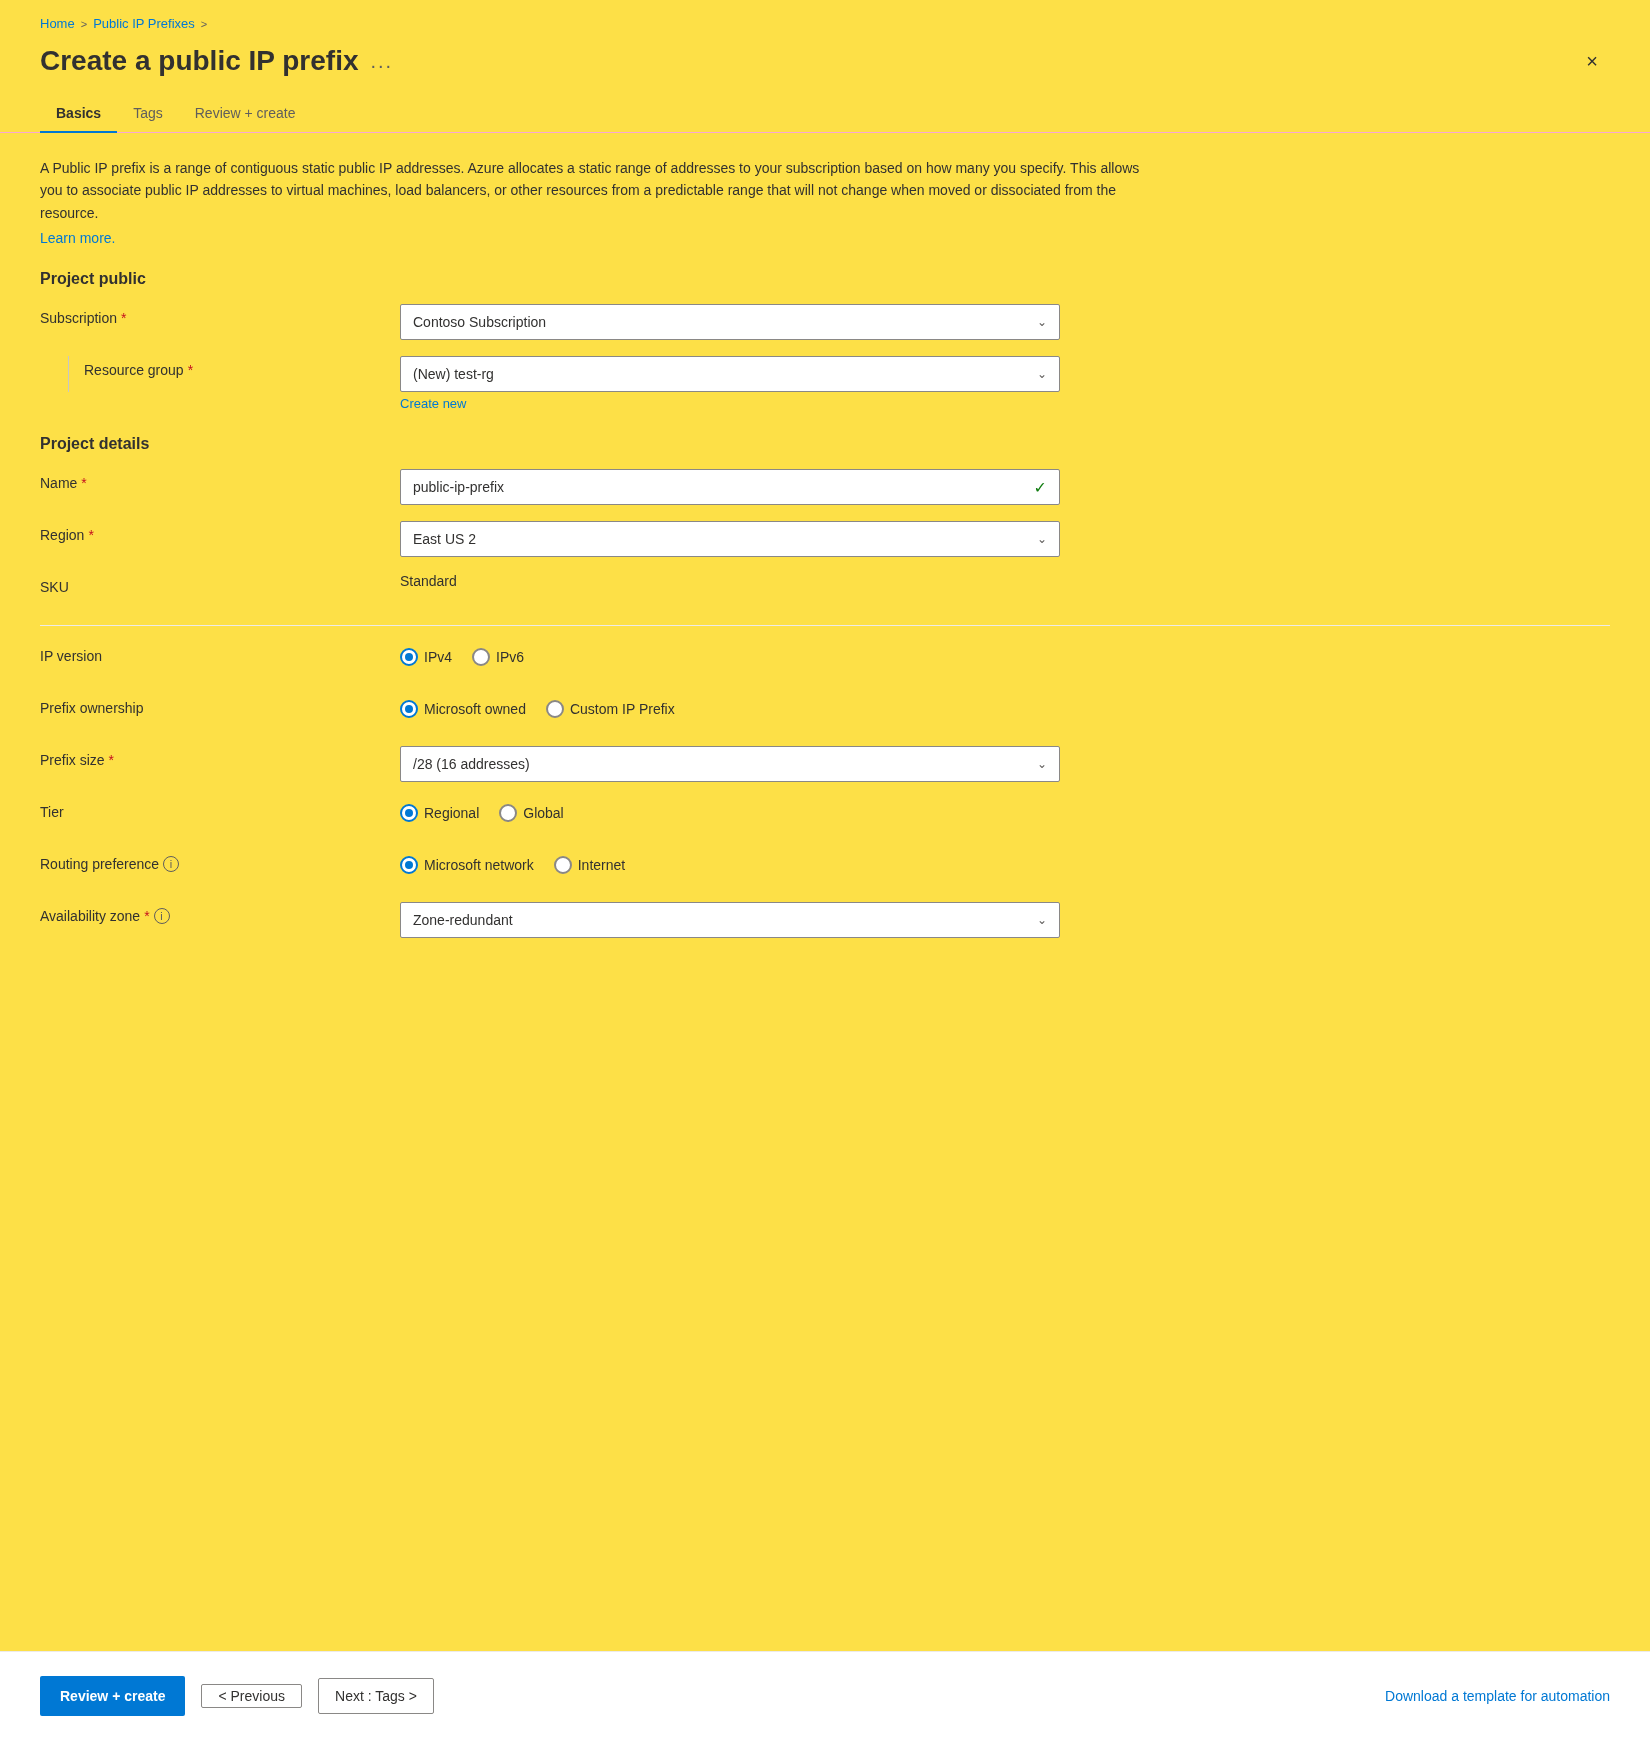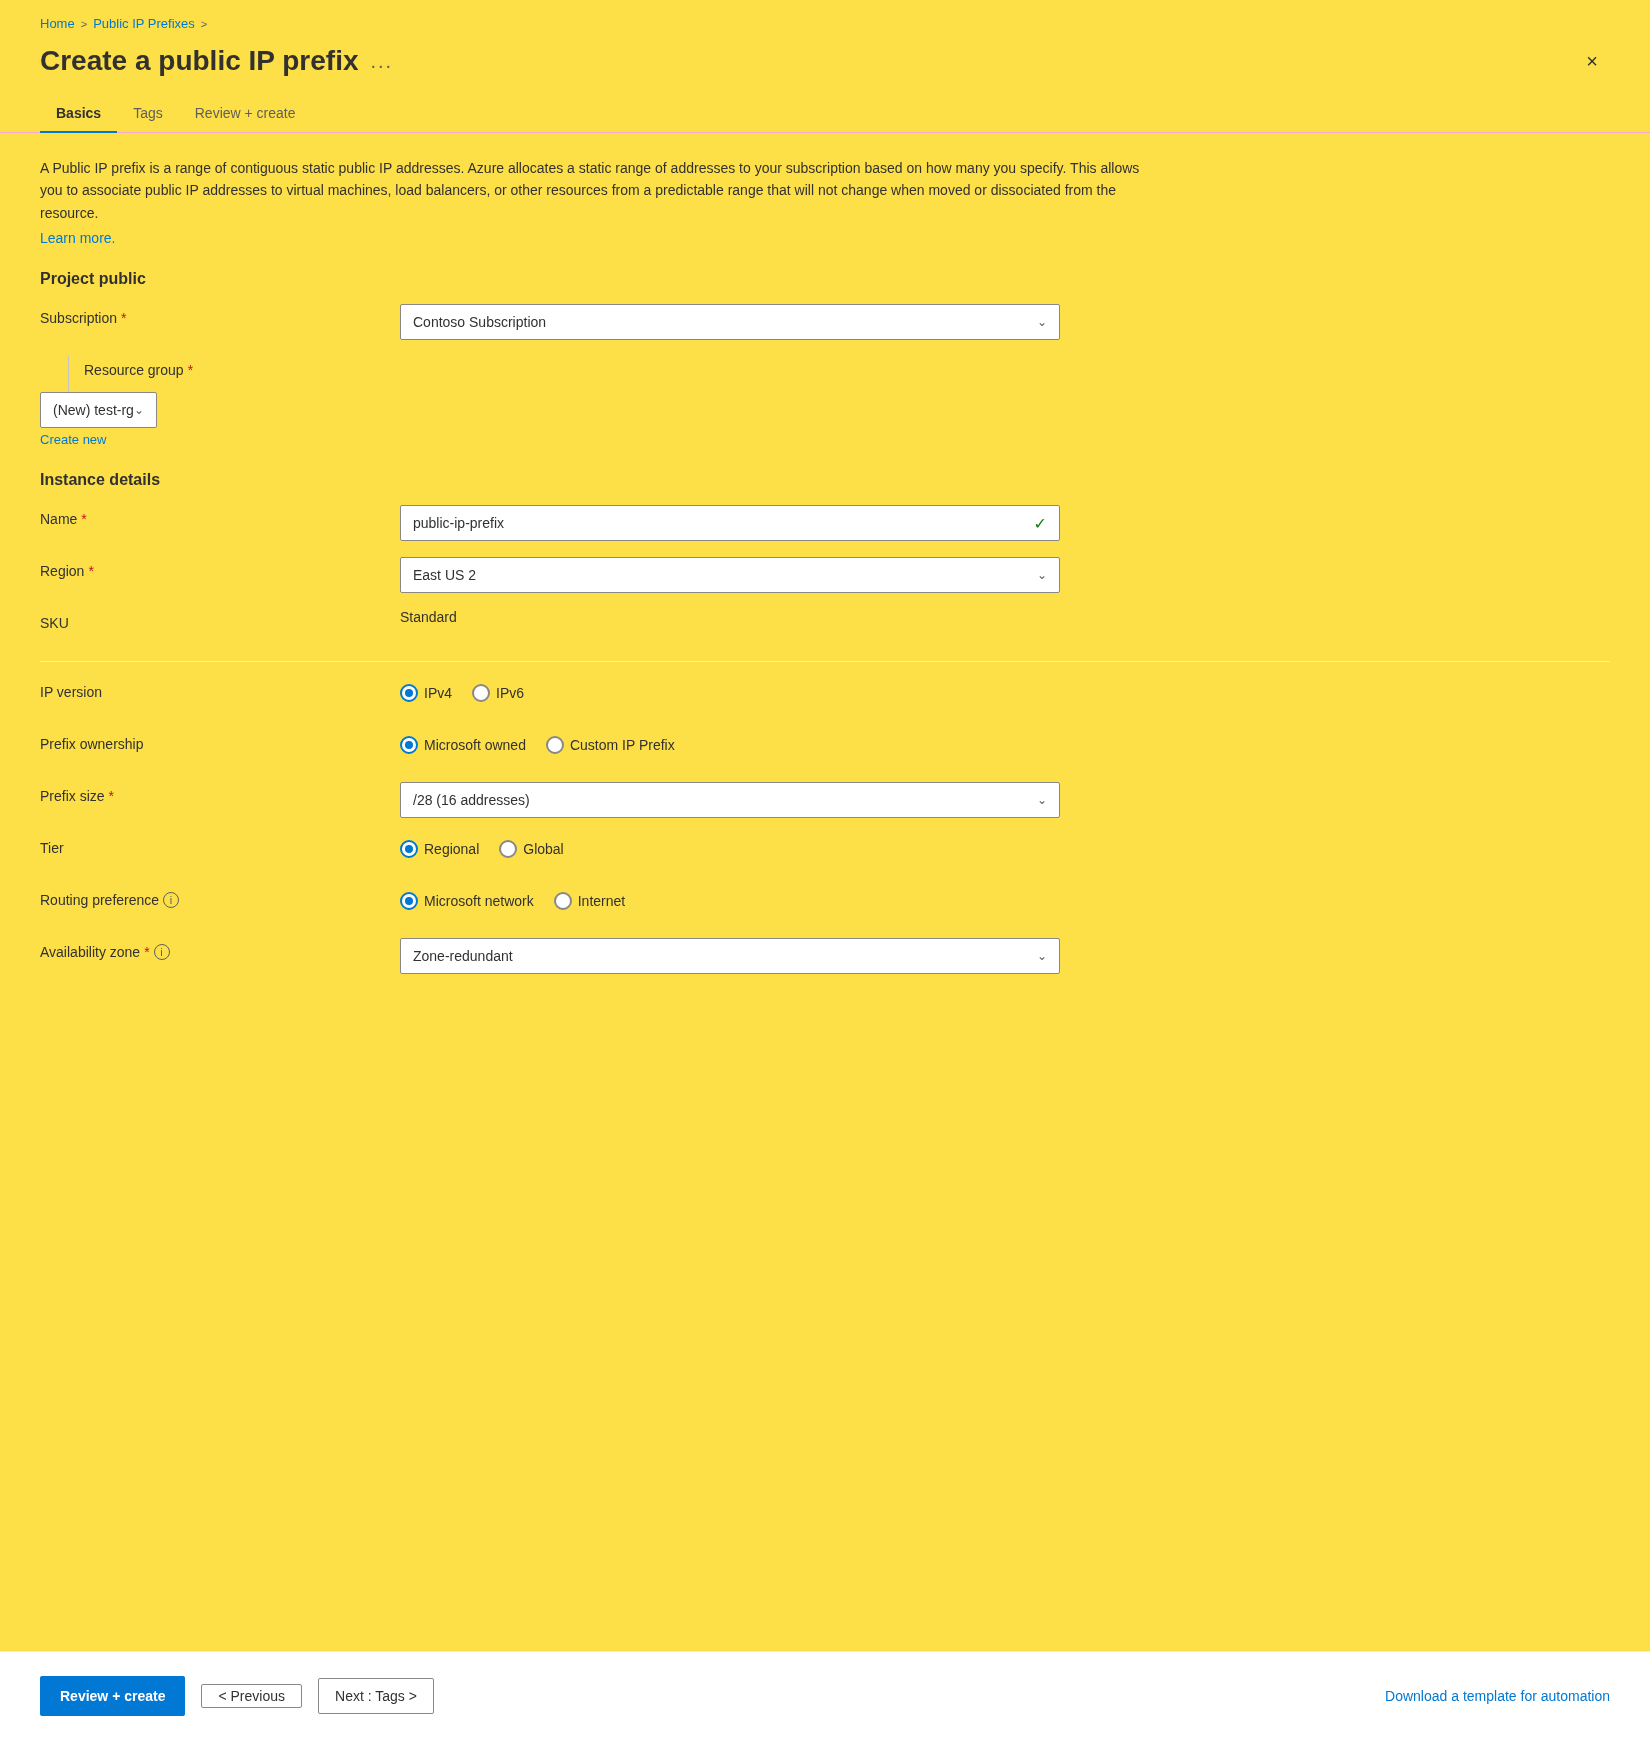--- a/index.html
+++ b/index.html
@@ -212,21 +212,20 @@
       display: inline-flex;
       align-items: center;
       justify-content: center;
       font-size: 11px;
       color: #605e5c;
       cursor: pointer;
     }
     .resource-group-row {
       display: flex;
       align-items: flex-start;
-      flex-direction: column;
     }
     .divider {
       border: none;
       border-top: 1px solid #edebe9;
       margin: 16px 0;
     }
     .footer {
       border-top: 1px solid #edebe9;
       padding: 24px 40px;
       display: flex;
@@ -341,21 +340,21 @@
       <div class="form-control">
         <div class="select-box">
           <span>(New) test-rg</span>
           <span class="select-arrow">⌄</span>
         </div>
         <a href="#" class="create-new-link">Create new</a>
       </div>
     </div>
 
     
-    <div class="section-title">Instance details</div>
+    <div class="section-title">Project details</div>
 
     
     <div class="form-row">
       <div class="form-label">
         <span>Name</span>
         <span class="required-star">*</span>
       </div>
       <div class="form-control">
         <div class="text-input">
           <span>public-ip-prefix</span>

